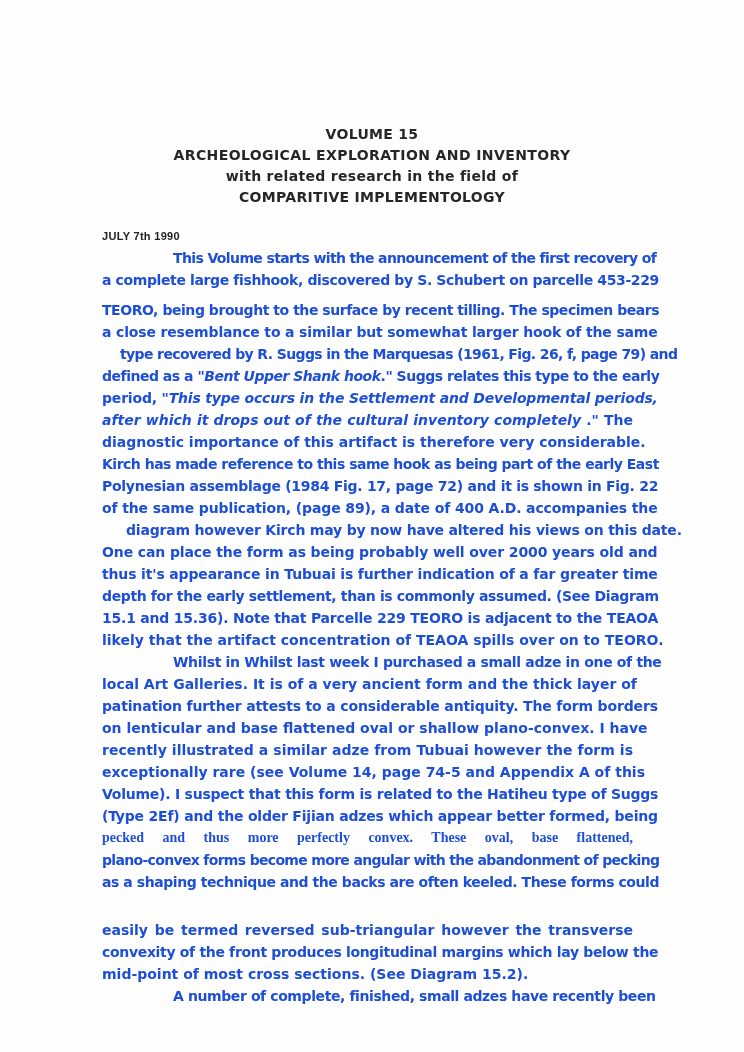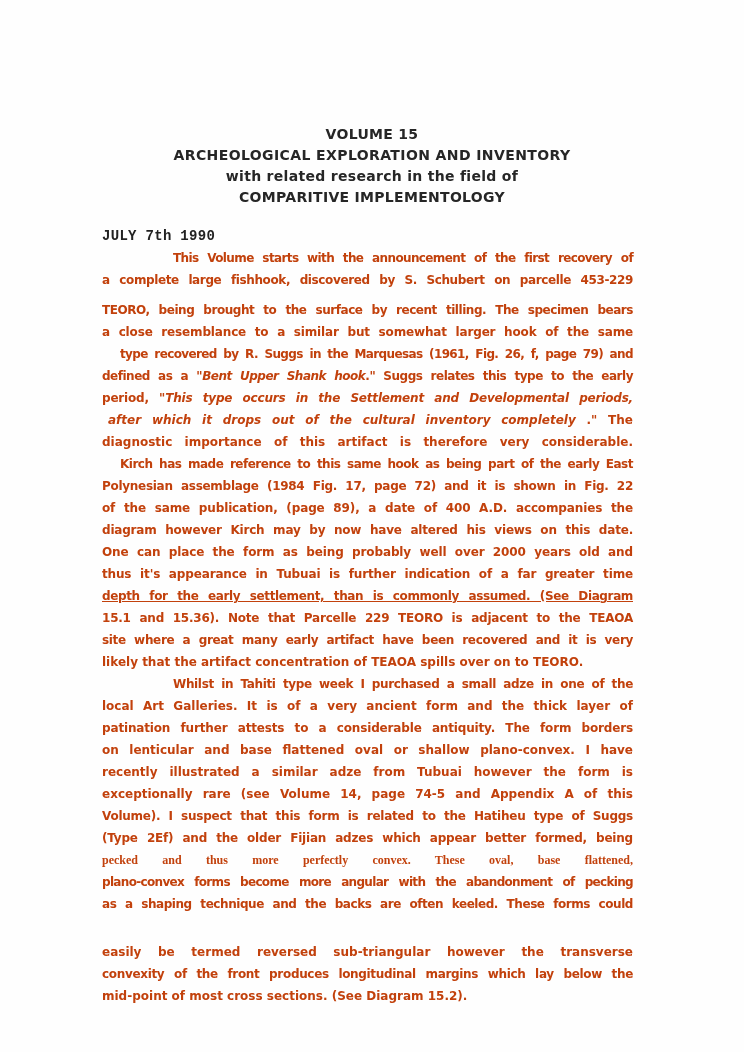--- a/index.html
+++ b/index.html
@@ -34,40 +34,40 @@
       line-height: 21px;
       color: #262626;
       letter-spacing: 0.3px;
     }
     .title-block div { white-space: nowrap; }
     .title-block .t-main { letter-spacing: 0.4px; }
     .date-heading {
       position: absolute;
       left: 102px;
       top: 226px;
-      font-family: Liberation Mono, monospace;
+      font-family: Liberation Sans, sans-serif;
       font-weight: bold;
-      font-size: 14px;
+      font-size: 11px;
       line-height: 20px;
       color: #222;
       letter-spacing: 0.3px;
     }
     .body-text {
       position: absolute;
       left: 102px;
       top: 247px;
       width: 531px;
     }
     .line {
       display: block;
       height: 22px;
       line-height: 22px;
-      font-size: 12px;
+      font-size: 14px;
       font-weight: bold;
-      color: #c2410c;
+      color: #1d4ed8;
       text-align: justify;
       text-align-last: justify;
       white-space: nowrap;
       overflow: visible;
     }
     .line.last { text-align-last: left; }
     .line.indent { padding-left: 71px; }
     .line em {
       font-weight: bold;
     }
@@ -87,41 +87,41 @@
   <div class="date-heading">JULY 7th 1990</div>
 
   <div class="body-text">
     <span class="line indent" style="white-space: nowrap; letter-spacing: -0.621875px;">This Volume starts with the announcement of the first recovery of</span>
     <span class="line" style="white-space: nowrap; letter-spacing: -0.377387px;">a complete large fishhook, discovered by S. Schubert on parcelle 453-229</span>
     <span class="line" style="white-space: nowrap; letter-spacing: -0.453336px; margin-top: 8px;">TEORO, being brought to the surface by recent tilling.  The specimen bears</span>
     <span class="line" style="white-space: nowrap; letter-spacing: -0.154665px;">a close resemblance to a similar but somewhat larger hook of the same</span>
     <span class="line" style="white-space: nowrap; letter-spacing: -0.620208px; margin-left: 18px;">type recovered by R. Suggs in the Marquesas (1961, Fig. 26, f, page 79) and</span>
     <span class="line" style="white-space: nowrap; letter-spacing: -0.486275px;"><span>defined as a "</span><em>Bent Upper Shank hook</em><span>." Suggs relates this type to the early</span></span>
     <span class="line" style="white-space: nowrap; letter-spacing: -0.186161px;"><span>period, "</span><em>This type occurs in the Settlement and Developmental periods,</em><span></span></span>
-    <span class="line" style="white-space: nowrap; margin-left: 6px;"><span></span><em>after which it drops out of the cultural inventory completely</em><span> ."  The</span></span>
+    <span class="line" style="white-space: nowrap;"><span></span><em>after which it drops out of the cultural inventory completely</em><span> ."  The</span></span>
     <span class="line" style="white-space: nowrap;">diagnostic importance of this artifact is therefore very considerable.</span>
-    <span class="line" style="white-space: nowrap; letter-spacing: -0.499367px; margin-left: 18px;">Kirch has made reference to this same hook as being part of the early East</span>
+    <span class="line" style="white-space: nowrap; letter-spacing: -0.499367px;">Kirch has made reference to this same hook as being part of the early East</span>
     <span class="line" style="white-space: nowrap; letter-spacing: -0.286458px;">Polynesian assemblage (1984 Fig. 17, page 72) and it is shown in Fig. 22</span>
     <span class="line" style="white-space: nowrap; letter-spacing: -0.126339px;">of the same publication, (page 89), a date of 400 A.D. accompanies the</span>
-    <span class="line" style="white-space: nowrap; letter-spacing: -0.198822px;">diagram however Kirch may by now have altered his views on this date.</span>
+    <span class="line" style="white-space: nowrap; letter-spacing: -0.198822px; margin-left: 24px;">diagram however Kirch may by now have altered his views on this date.</span>
     <span class="line" style="white-space: nowrap; letter-spacing: -0.111639px;">One can place the form as being probably well over 2000 years old and</span>
     <span class="line" style="white-space: nowrap; letter-spacing: -0.150127px;">thus it's appearance in Tubuai is further indication of a far greater time</span>
-    <span class="line" style="white-space: nowrap; letter-spacing: -0.370379px; text-decoration: underline;">depth for the early settlement, than is commonly assumed.  (See Diagram</span>
+    <span class="line" style="white-space: nowrap; letter-spacing: -0.370379px;">depth for the early settlement, than is commonly assumed.  (See Diagram</span>
     <span class="line" style="white-space: nowrap; letter-spacing: -0.212148px;">15.1 and 15.36).  Note that Parcelle 229 TEORO is adjacent to the TEAOA</span>
-    <span class="line" style="white-space: nowrap; letter-spacing: -0.323416px;">site where a great many early artifact have been recovered and it is very</span>
     <span class="line last">likely that the artifact concentration of TEAOA spills over on to TEORO.</span>
-    <span class="line indent" style="white-space: nowrap; letter-spacing: -0.339663px;">Whilst in Tahiti type week I purchased a small adze in one of the</span>
+    <span class="line indent" style="white-space: nowrap; letter-spacing: -0.339663px;">Whilst in Whilst last week I purchased a small adze in one of the</span>
     <span class="line" style="white-space: nowrap;">local Art Galleries.  It is of a very ancient form and the thick layer of</span>
     <span class="line" style="white-space: nowrap; letter-spacing: -0.155608px;">patination further attests to a considerable antiquity.  The form borders</span>
     <span class="line" style="white-space: nowrap;">on lenticular and base flattened oval or shallow plano-convex.  I have</span>
     <span class="line" style="white-space: nowrap;">recently illustrated a similar adze from Tubuai however the form is</span>
     <span class="line" style="white-space: nowrap;">exceptionally rare (see Volume 14, page 74-5 and Appendix  A of this</span>
     <span class="line" style="white-space: nowrap; letter-spacing: -0.240498px;">Volume).  I suspect that this form is related to the Hatiheu type of Suggs</span>
     <span class="line" style="white-space: nowrap; letter-spacing: -0.207086px;">(Type 2Ef) and the older Fijian adzes which appear better formed, being</span>
     <span class="line" style="white-space: nowrap; font-family: Liberation Serif, serif;">pecked and thus more perfectly convex.  These oval, base flattened,</span>
     <span class="line" style="white-space: nowrap; letter-spacing: -0.676562px;">plano-convex forms become more angular with the abandonment of pecking</span>
     <span class="line" style="white-space: nowrap; letter-spacing: -0.434503px;">as a shaping technique and the backs are often keeled.  These forms could</span>
     <span class="line" style="white-space: nowrap; margin-top: 26px;">easily be termed reversed sub-triangular however the transverse</span>
     <span class="line" style="white-space: nowrap; letter-spacing: -0.324436px;">convexity of the front produces longitudinal margins which lay below the</span>
     <span class="line last">mid-point of most cross sections.  (See Diagram 15.2).</span>
+    <span class="line indent" style="white-space: nowrap; letter-spacing: -0.404738px;">A number of complete, finished, small adzes have recently been</span>
   </div>
 
 </div>
 
 </body></html>

